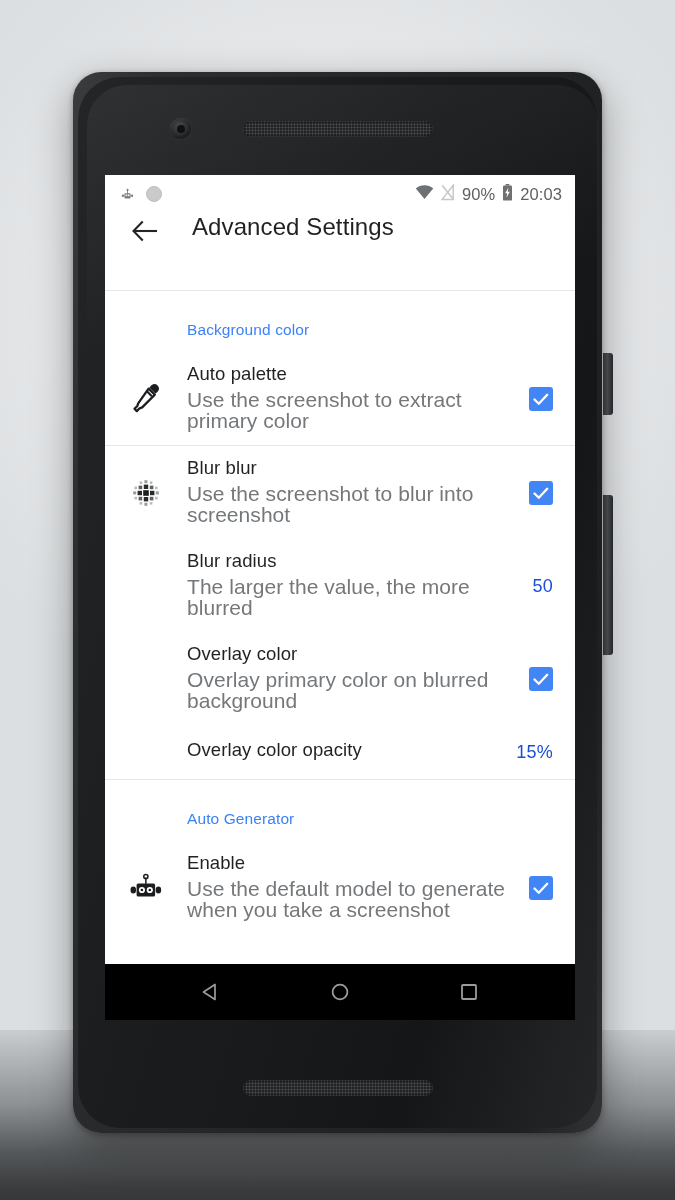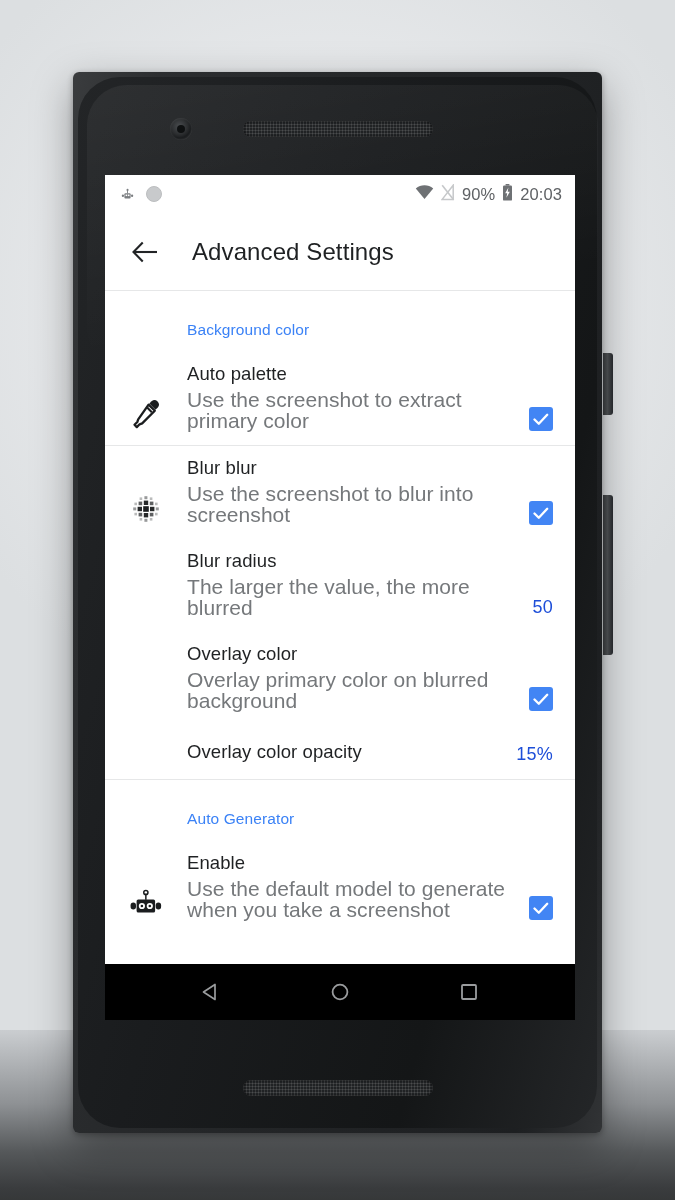--- a/index.html
+++ b/index.html
@@ -18,21 +18,21 @@
   
   .bg-glow{
     position:absolute; left:0; top:0; width:675px; height:1030px;
     background:radial-gradient(ellipse 420px 420px at 48% 30%, #f2f3f4 0%, #e6e8ea 55%, #dcdfe1 100%);
   }
 
   
   .phone{
     position:absolute; left:73px; top:72px;
     width:529px; height:1061px;
-    border-radius:6px;
+    border-radius:28px;
     background:linear-gradient(100deg,#3a3c3e 0%,#2c2e30 12%,#232527 50%,#1d1f21 88%,#313335 100%);
     box-shadow:0 14px 40px rgba(0,0,0,.35), 0 2px 6px rgba(0,0,0,.3);
   }
   .phone-inner{
     position:absolute; left:5px; top:5px; width:519px; height:1051px;
     border-radius:42px;
     background:linear-gradient(105deg,#232527 0%,#1a1c1e 40%,#141617 75%,#242628 100%);
   }
   .bezel-sheen{
     position:absolute; left:9px; top:8px; width:511px; height:300px;
@@ -85,39 +85,39 @@
   .sb-right{ margin-left:auto; display:flex; align-items:center; gap:7px; }
   .sb-text{ font-size:16.5px; color:#5f6265; letter-spacing:.1px; }
   .icon-robot-sm svg{ display:block; }
   .circle-icon{
     width:16px; height:16px; border-radius:50%;
     background:#c8cacc; border:1px solid #bcbec0;
   }
 
   
   .appbar{
-    height:78px; display:flex; align-items:center; padding:0 0 0 22px;
+    height:78px; display:flex; align-items:flex-start; padding:0 0 0 22px;
     border-bottom:1px solid #e6e7e8; background:#fff;
   }
   .back-btn{ width:36px; height:36px; display:flex; align-items:center; justify-content:center; cursor:pointer; }
   .appbar-title{
     font-size:24px; color:#1f2123; margin-left:29px; font-weight:500; letter-spacing:.1px;
   }
 
   
   .section{ padding:0; background:#fff; }
   .section + .section{ border-top:1px solid #e6e7e8; }
   .section-header{
     color:#3b82f6; font-size:15.5px; font-weight:500;
     padding:30px 0 13px 82px; letter-spacing:.1px;
   }
   .blue-header{ color:#3b82f6; }
 
   .row{
-    display:flex; align-items:flex-end;
+    display:flex; align-items:center;
     padding:8px 22px 14px 0; min-height:54px; cursor:pointer;
   }
   .row-icon{
     width:82px; flex:0 0 82px; display:flex; justify-content:center;
     padding-top:6px;
   }
   .row-body{ flex:1 1 auto; padding-top:0; }
   .row-title{ font-size:18.5px; color:#1f2123; line-height:27px; letter-spacing:.1px; }
   .row-sub{
     font-size:21px; color:#75787b; line-height:21px; margin-top:2px;

